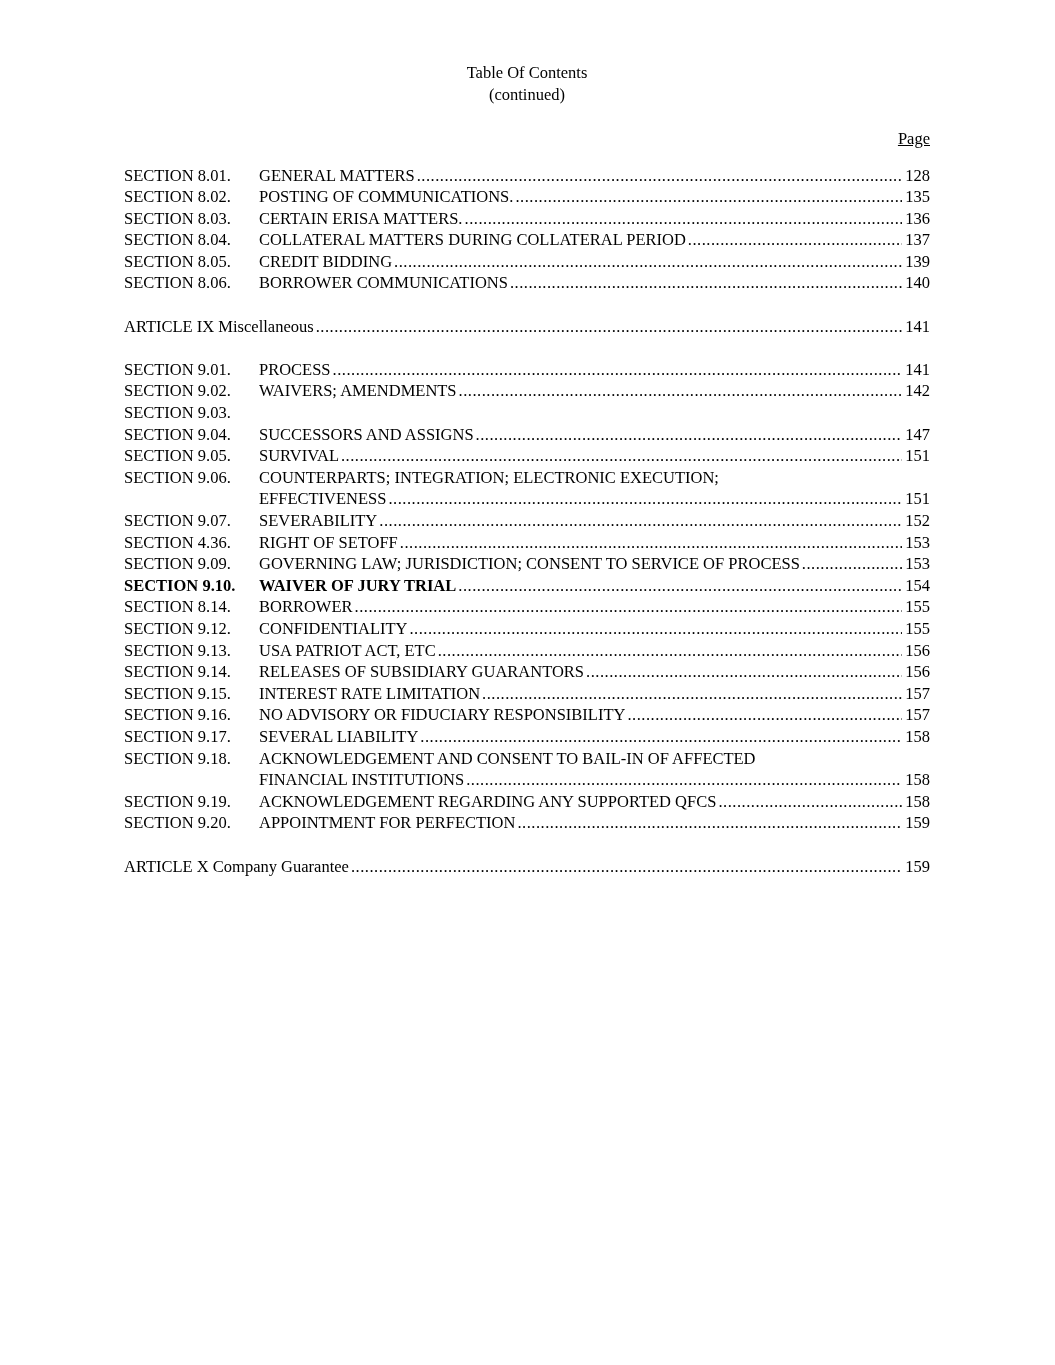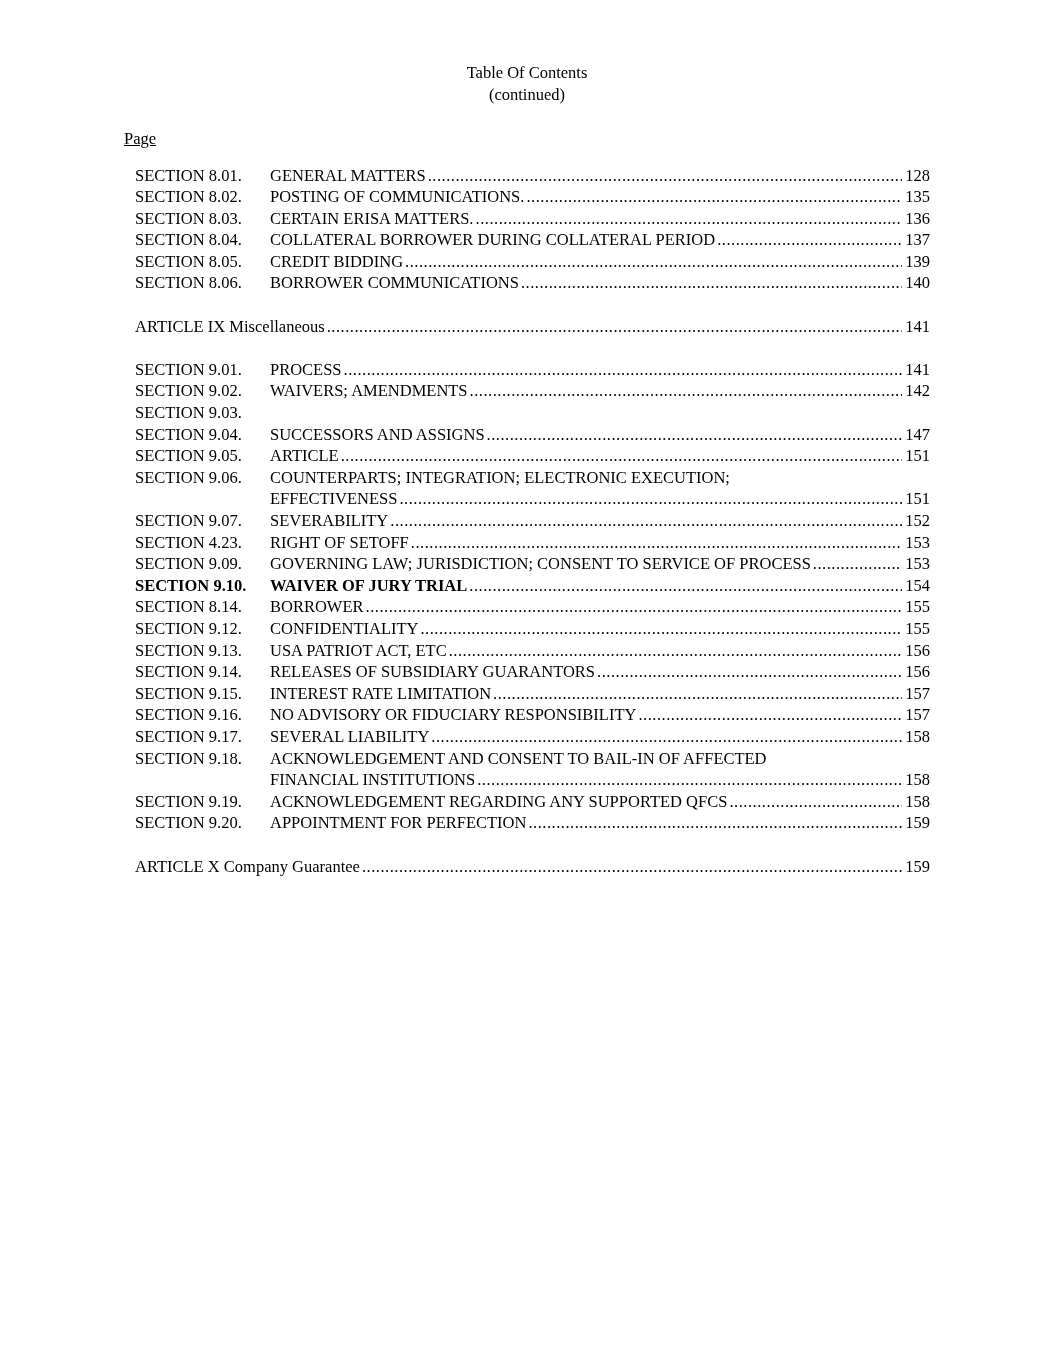--- a/index.html
+++ b/index.html
@@ -22,30 +22,30 @@
     left: 124px;
     right: 125px;
     top: 62px;
   }
   .doc-header {
     text-align: center;
     line-height: 21.5px;
   }
   .page-col-label {
     margin-top: 23px;
+    text-align: right;
     text-decoration: underline;
     line-height: 21.5px;
   }
   .toc {
     margin-top: 15px;
   }
   .toc-row {
     display: flex;
     line-height: 21.6px;
-    margin-left: 11px;
   }
   .toc-gap {
     height: 21.6px;
   }
   .toc-label {
     flex: 0 0 135px;
     white-space: nowrap;
   }
   .toc-body {
     flex: 1;
@@ -125,21 +125,21 @@
               <span class="toc-text">CERTAIN ERISA MATTERS.</span>
               <span class="leader"></span>
               <span class="pagenum">136</span>
             </span>
           </span>
         </div>
         <div class="toc-row section">
           <span class="toc-label">SECTION 8.04.</span>
           <span class="toc-body">
             <span class="toc-line">
-              <span class="toc-text">COLLATERAL BORROWER DURING COLLATERAL PERIOD</span>
+              <span class="toc-text">COLLATERAL MATTERS DURING COLLATERAL PERIOD</span>
               <span class="leader"></span>
               <span class="pagenum">137</span>
             </span>
           </span>
         </div>
         <div class="toc-row section">
           <span class="toc-label">SECTION 8.05.</span>
           <span class="toc-body">
             <span class="toc-line">
               <span class="toc-text">CREDIT BIDDING</span>
@@ -199,21 +199,21 @@
               <span class="toc-text">SUCCESSORS AND ASSIGNS</span>
               <span class="leader"></span>
               <span class="pagenum">147</span>
             </span>
           </span>
         </div>
         <div class="toc-row section">
           <span class="toc-label">SECTION 9.05.</span>
           <span class="toc-body">
             <span class="toc-line">
-              <span class="toc-text">ARTICLE</span>
+              <span class="toc-text">SURVIVAL</span>
               <span class="leader"></span>
               <span class="pagenum">151</span>
             </span>
           </span>
         </div>
         <div class="toc-row section">
           <span class="toc-label">SECTION 9.06.</span>
           <span class="toc-body">
             <span class="toc-line">
               <span class="toc-text">COUNTERPARTS; INTEGRATION; ELECTRONIC EXECUTION;</span>
@@ -229,21 +229,21 @@
           <span class="toc-label">SECTION 9.07.</span>
           <span class="toc-body">
             <span class="toc-line">
               <span class="toc-text">SEVERABILITY</span>
               <span class="leader"></span>
               <span class="pagenum">152</span>
             </span>
           </span>
         </div>
         <div class="toc-row section">
-          <span class="toc-label">SECTION 4.23.</span>
+          <span class="toc-label">SECTION 4.36.</span>
           <span class="toc-body">
             <span class="toc-line">
               <span class="toc-text">RIGHT OF SETOFF</span>
               <span class="leader"></span>
               <span class="pagenum">153</span>
             </span>
           </span>
         </div>
         <div class="toc-row section">
           <span class="toc-label">SECTION 9.09.</span>

